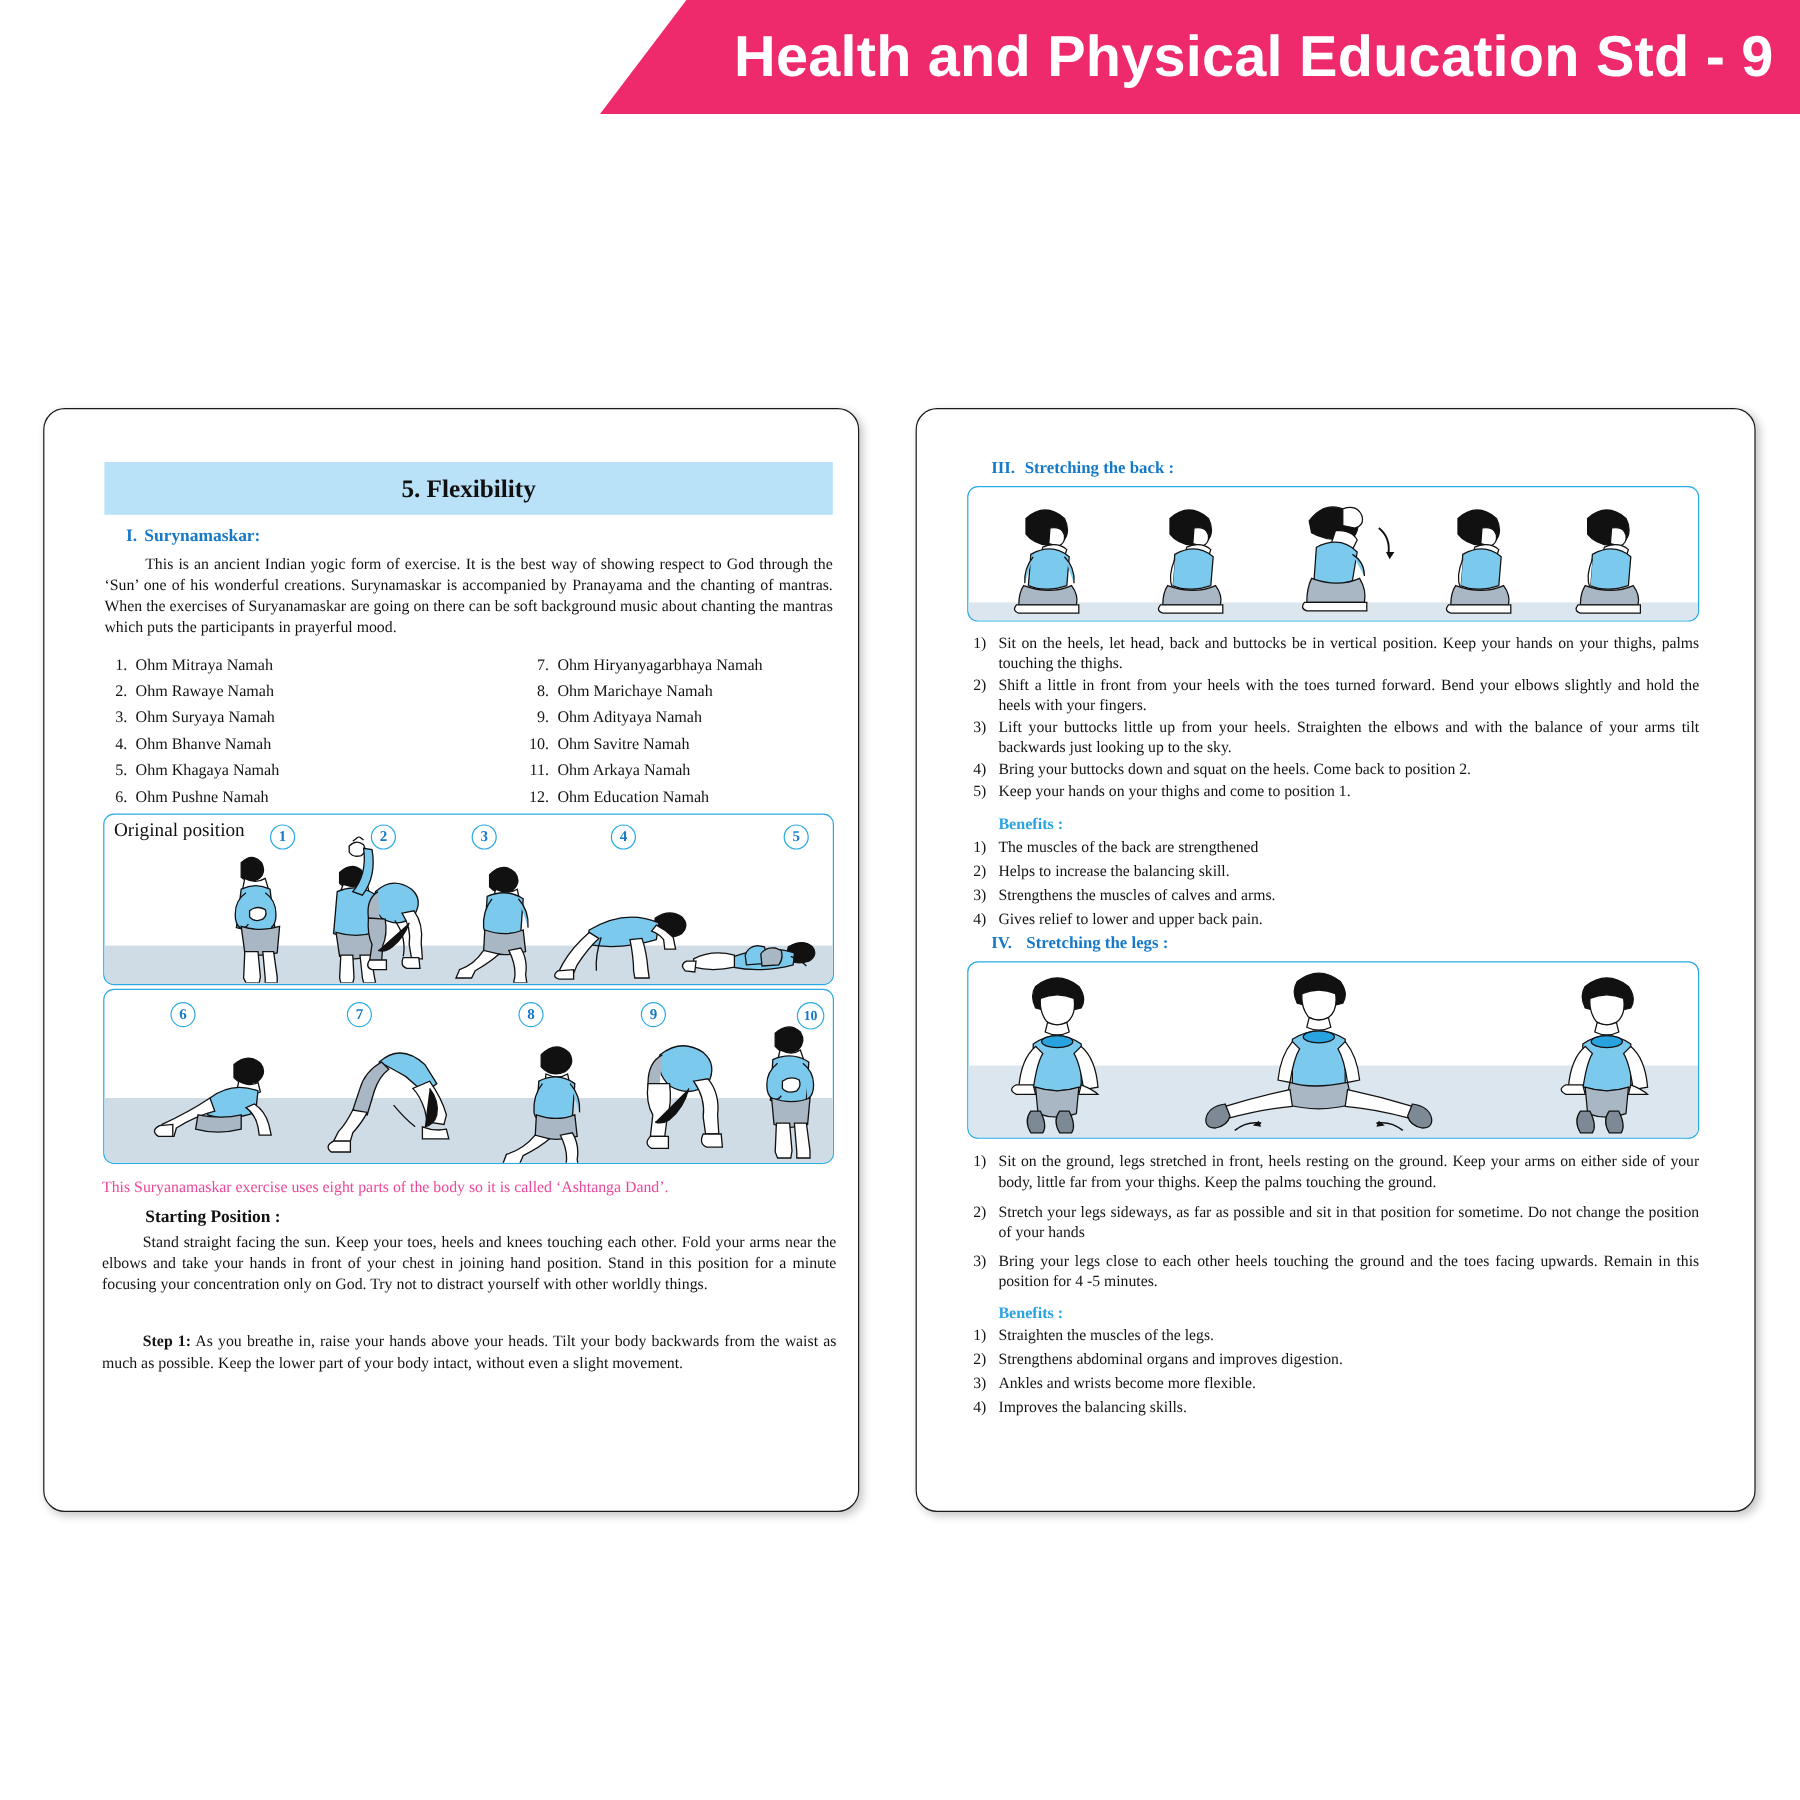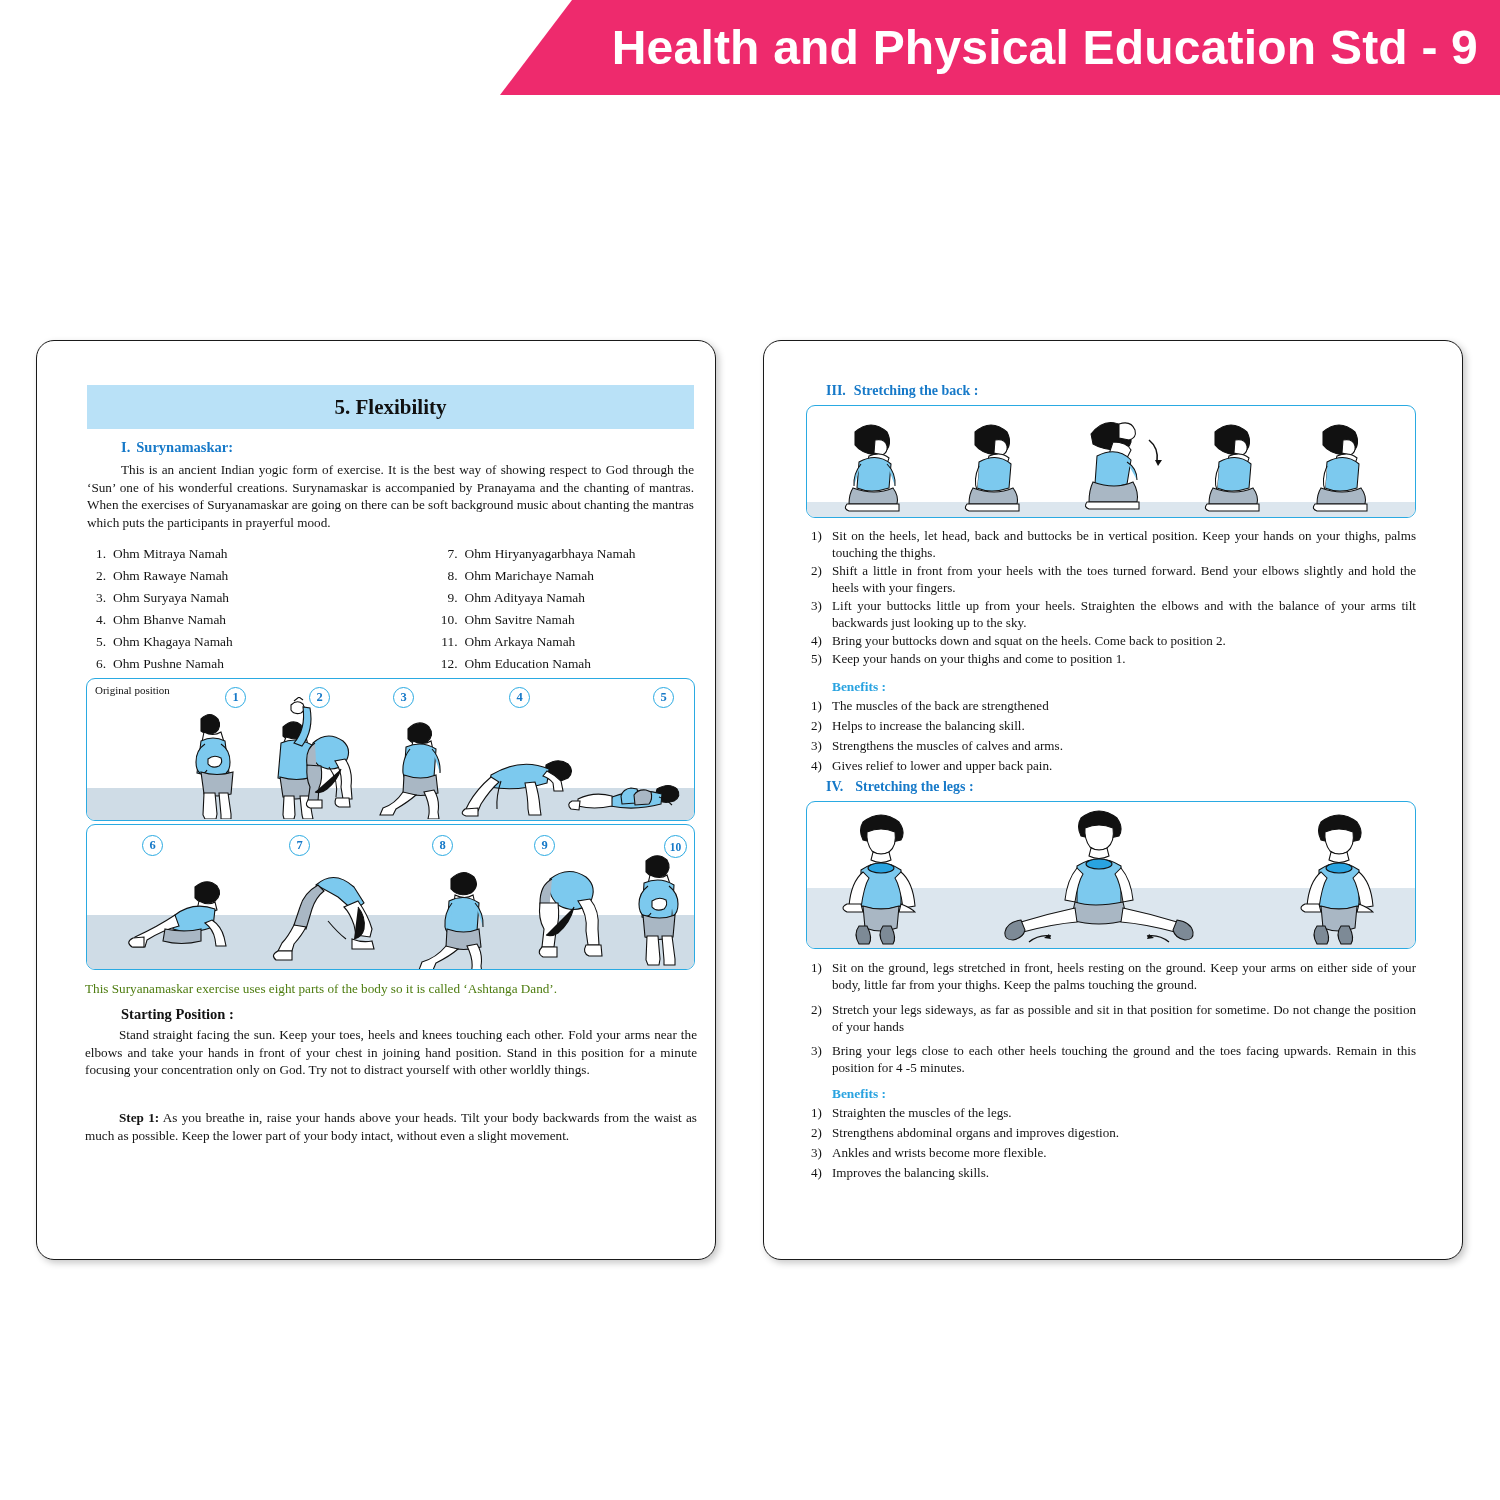--- a/index.html
+++ b/index.html
@@ -119,21 +119,21 @@
   }
   .illus-ground {
     position: absolute;
     left: 0; right: 0; bottom: 0;
     background: #cfdce6;
   }
   .illus-ground.light { background: #dce6ee; }
   .illus-label {
     position: absolute;
     font-family: "Liberation Serif", serif;
-    font-size: 11px;
+    font-size: 16px;
     color: #111;
   }
   .step-badge {
     position: absolute;
     width: 21px; height: 21px;
     border: 1.5px solid #2aaae2;
     border-radius: 50%;
     color: #1679c8;
     font-family: "Liberation Serif", serif;
     font-size: 12.5px;
@@ -142,21 +142,21 @@
     background: #ffffff;
   }
   .step-badge.wide { width: 23px; height: 23px; font-size: 11.5px; }
 
   
   .fig { position: absolute; }
 
   .caption-line {
     position: absolute;
     font-size: 13.2px;
-    color: #4d7c0f;
+    color: #ec4899;
   }
 
   .page-num {
     position: absolute;
     bottom: 32px; left: 0; right: 0;
     text-align: center;
     font-family: "Liberation Sans", sans-serif;
     font-size: 12.5px;
     color: #333;
   }
@@ -204,21 +204,21 @@
   <div class="header-title">Health and Physical Education Std - 9</div>
 </div>
 
 <div class="page page-left">
   <div class="page-inner">
 
     <div class="chapter-band">
       <span class="chapter-band-text">5. Flexibility</span>
     </div>
 
-    <div class="sec-heading" style="left:84px; top:98px;">
+    <div class="sec-heading" style="left:68px; top:98px;">
       <span class="numeral">I.</span><span>Surynamaskar:</span>
     </div>
 
     <div class="body-para" style="left:50px; top:120px; width:607px;">This is an ancient Indian yogic form of exercise. It is the best way of showing respect to God through the ‘Sun’ one of his wonderful creations. Surynamaskar is accompanied by Pranayama and the chanting of mantras. When the exercises of Suryanamaskar are going on there can be soft background music about chanting the mantras which puts the participants in prayerful mood.</div>
 
     <div class="mantra-cols" style="left:50px; top:202px; width:607px;">
       <div class="mantra-col">
         <div class="mantra-item">
           <span class="mantra-num">1.</span>
           <span>Ohm Mitraya Namah</span>

